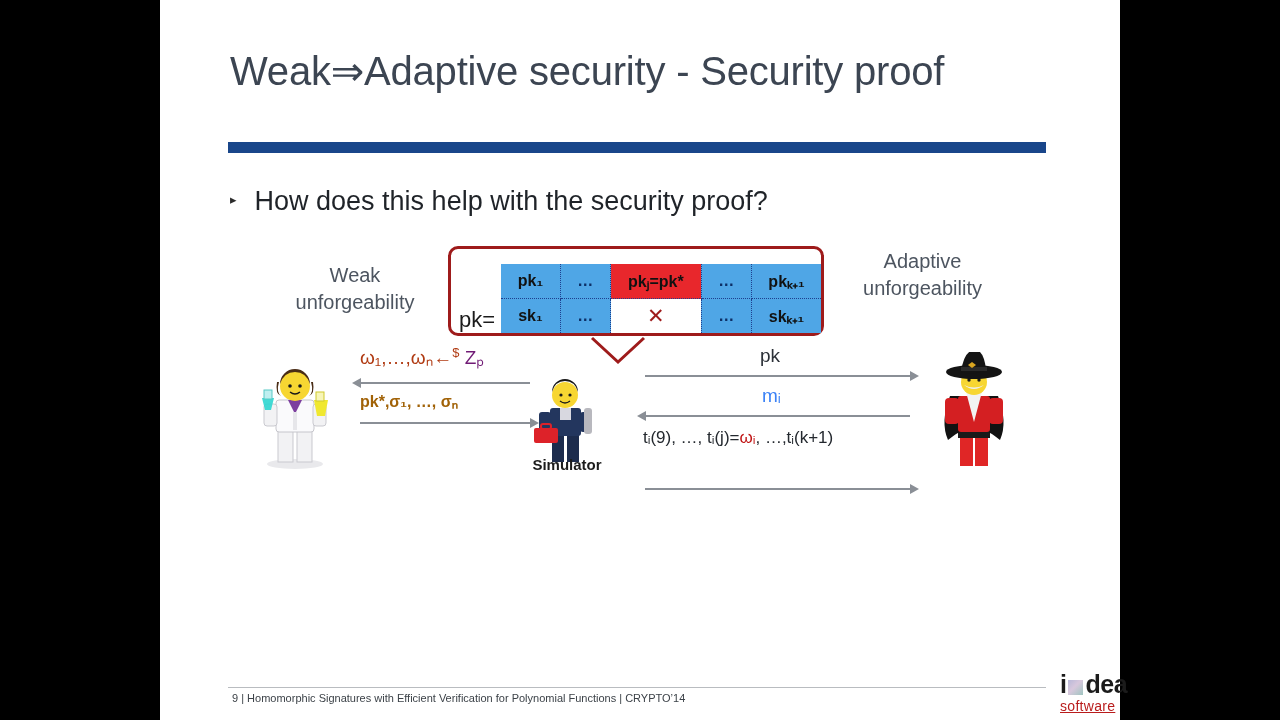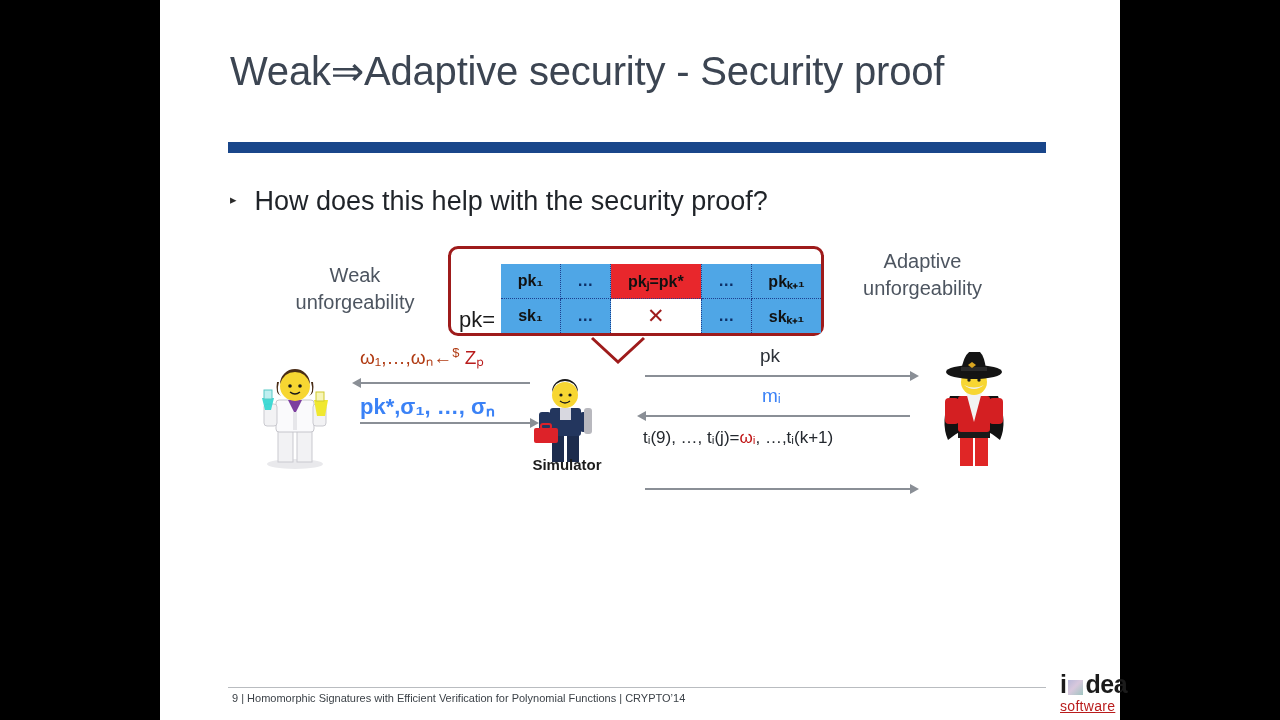--- a/index.html
+++ b/index.html
@@ -121,22 +121,22 @@
     position: absolute;
     width: 0; height: 0;
     border-top: 5px solid transparent;
     border-bottom: 5px solid transparent;
   }
   .arrow-head.left  { border-right: 9px solid #8a8f96; }
   .arrow-head.right { border-left: 9px solid #8a8f96; }
 
   .lbl { position: absolute; white-space: nowrap; }
   .lbl-omega  { left: 200px; top: 344px; font-size: 19px; color: #b03a12; }
-  .lbl-omega .zp { color: #b91c1c; }
-  .lbl-pkstar { left: 200px; top: 390px; font-size: 22px; color: #3b82f6; font-weight: bold; }
+  .lbl-omega .zp { color: #701a75; }
+  .lbl-pkstar { left: 200px; top: 390px; font-size: 16px; color: #a16207; font-weight: bold; }
   .lbl-pk   { left: 600px; top: 345px; font-size: 19px; color: #2c3138; }
   .lbl-mi   { left: 602px; top: 385px; font-size: 19px; color: #3b82f6; }
   .lbl-ti   { left: 483px; top: 428px; font-size: 17px; color: #23282e; }
   .lbl-ti .red { color: #c01515; }
   .lbl-sig  { left: 483px; top: 461px; font-size: 17px; color: #2746c8; }
   .lbl-sig .red { color: #d01414; }
 
   
   .footer-rule {
     position: absolute; left: 68px; top: 687px;

